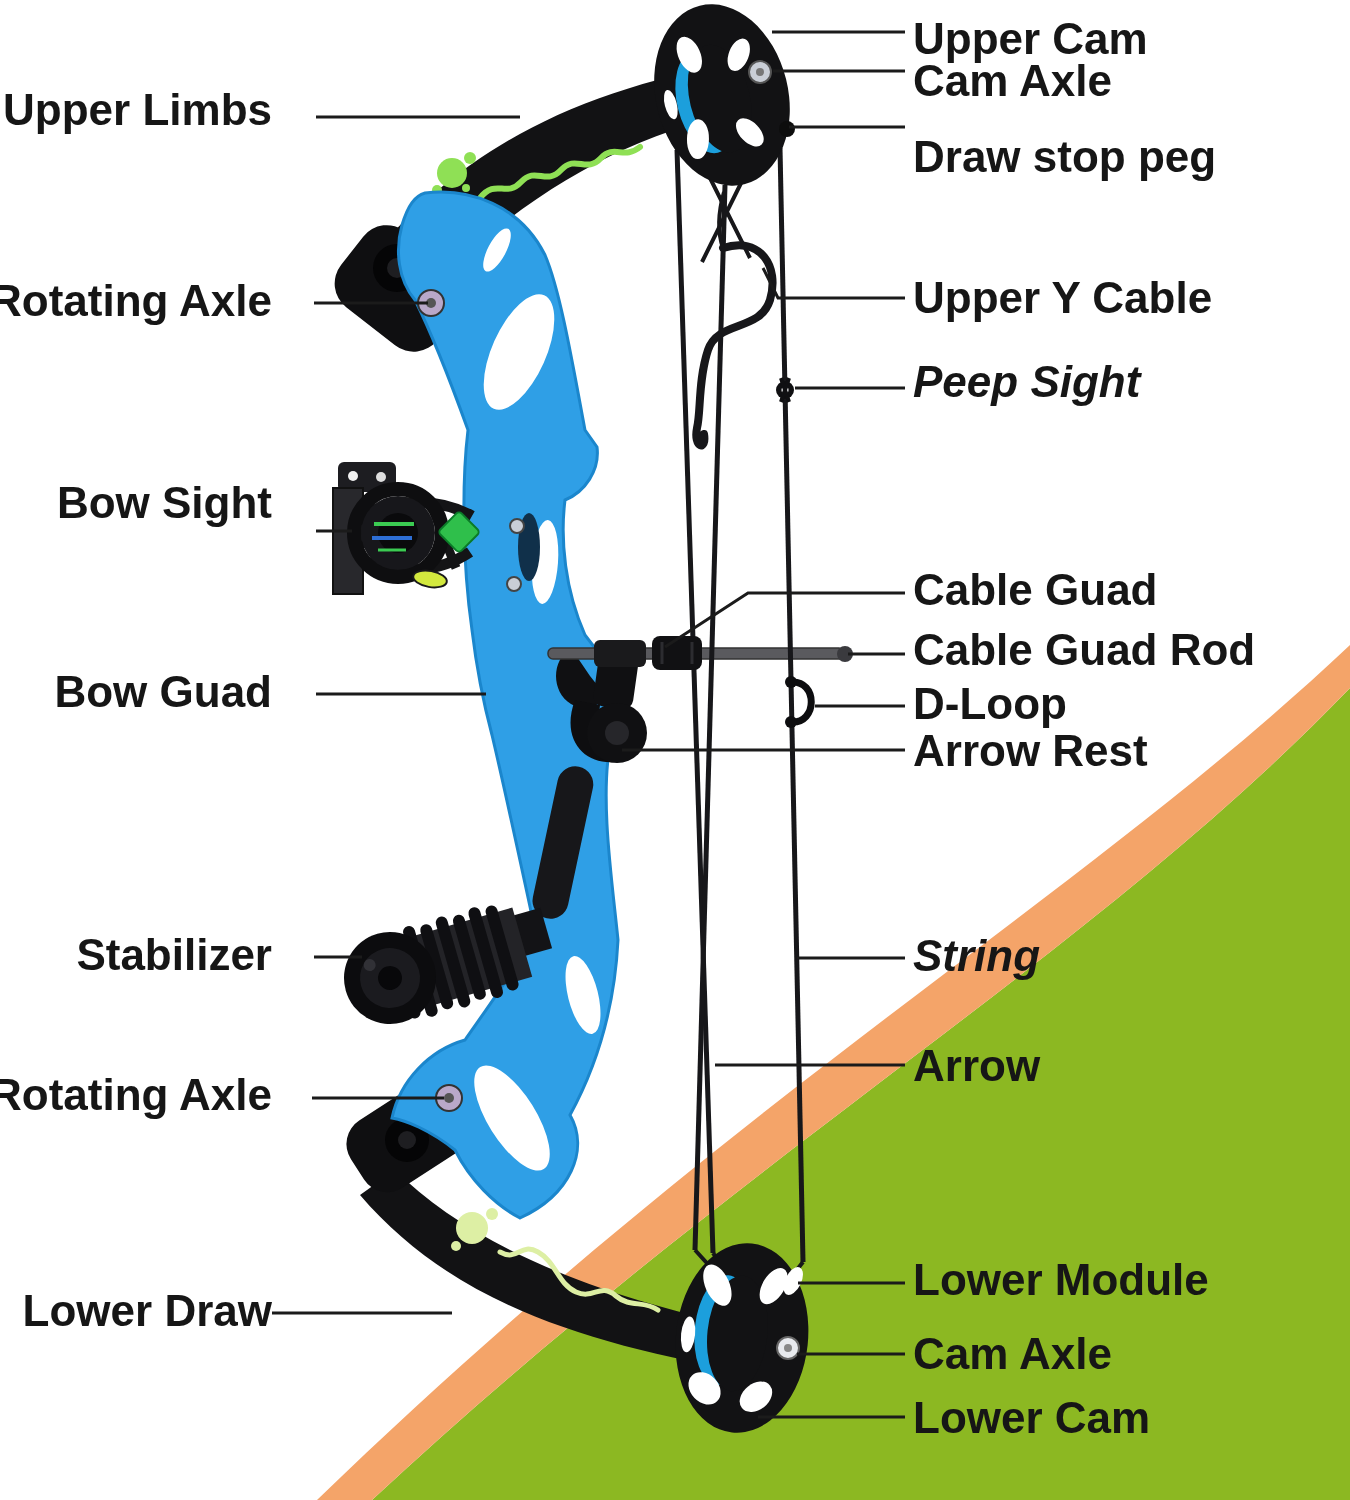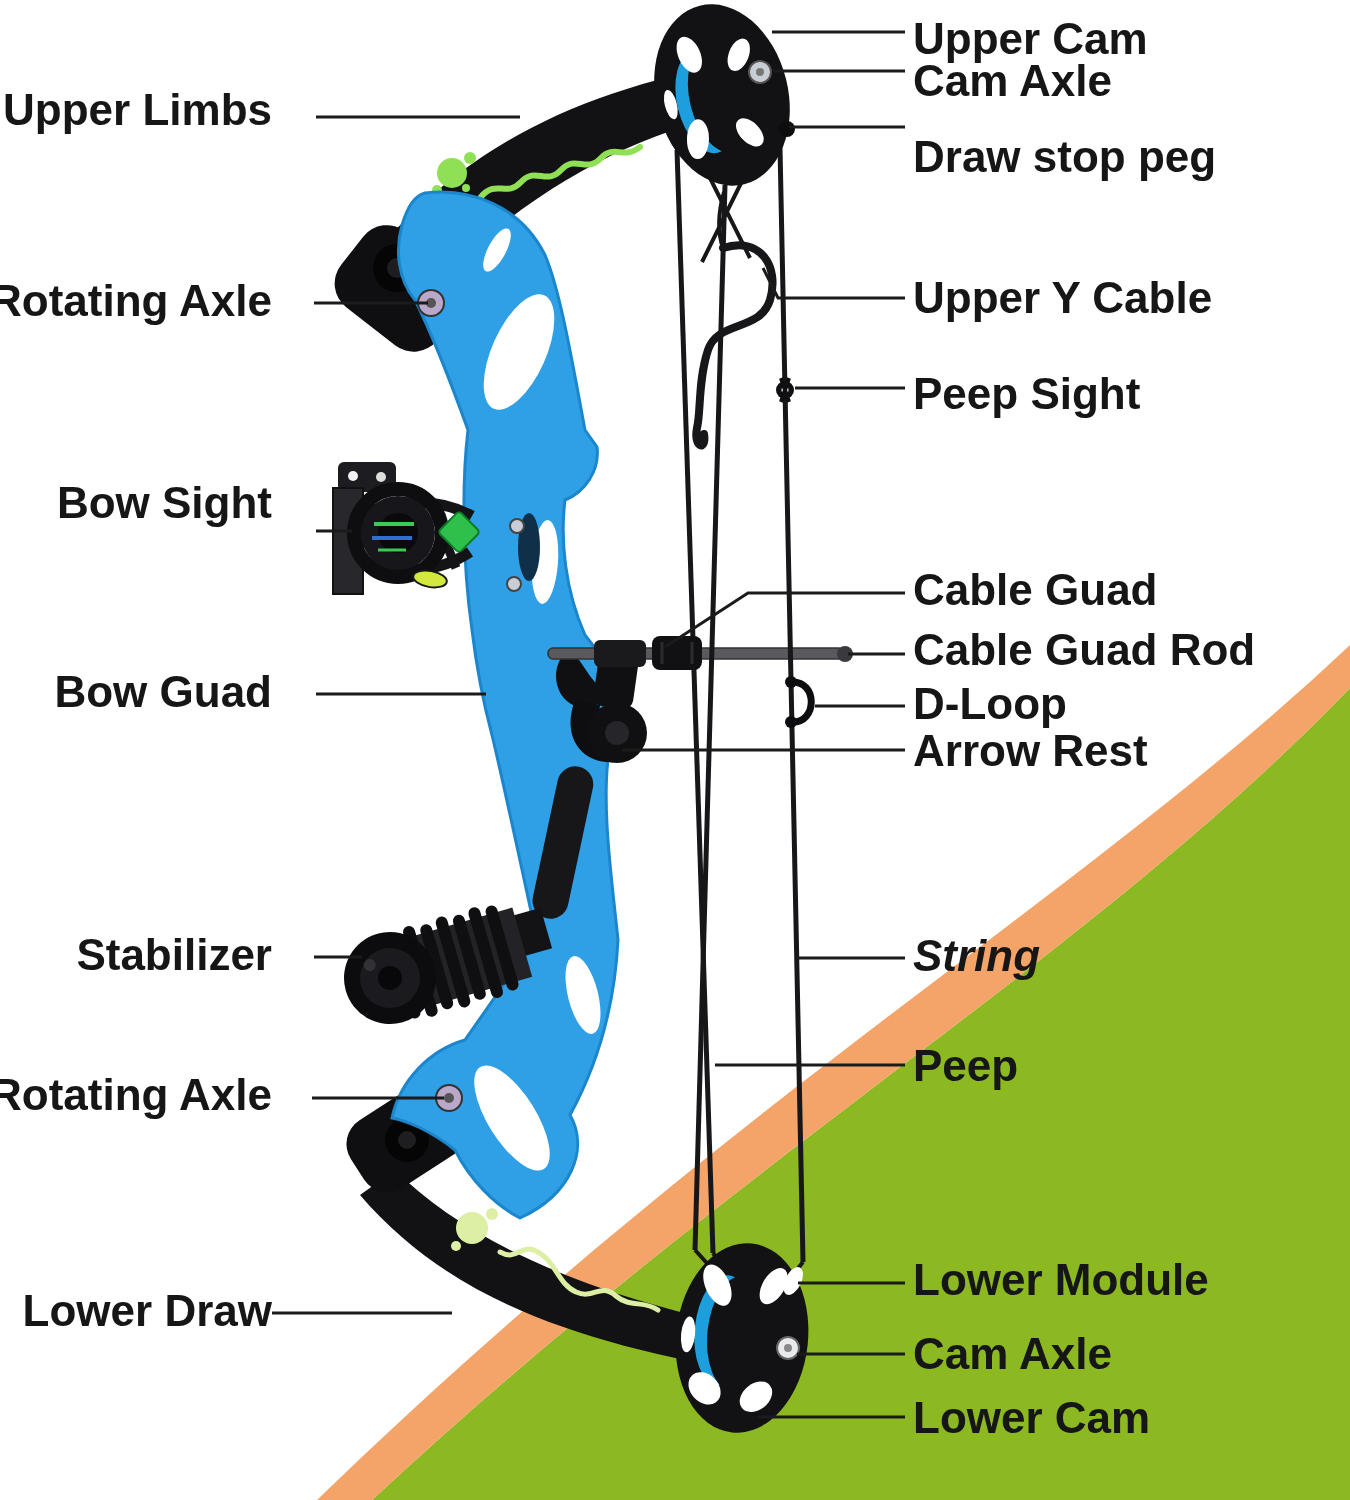--- a/index.html
+++ b/index.html
@@ -245,24 +245,24 @@
       <div class="label left" style="top: 666px;">Bow Guad</div>
       <div class="label left" style="top: 929px;">Stabilizer</div>
       <div class="label left" style="top: 1069px;">Rotating Axle</div>
       <div class="label left" style="top: 1285px;">Lower Draw</div>
     </div>
   <div id="labels-right">
       <div class="label right" style="top: 6px; margin-top: 7px;">Upper Cam</div>
       <div class="label right" style="top: 55px;">Cam Axle</div>
       <div class="label right" style="top: 103px; margin-top: 28px;">Draw stop peg</div>
       <div class="label right" style="top: 272px;">Upper Y Cable</div>
-      <div class="label right" style="top: 368px;">Peep Sight</div>
+      <div class="label right" style="top: 356px; font-style: italic;">Peep Sight</div>
       <div class="label right" style="top: 564px;">Cable Guad</div>
       <div class="label right" style="top: 624px;">Cable Guad Rod</div>
       <div class="label right" style="top: 678px;">D-Loop</div>
       <div class="label right" style="top: 725px; text-align: center;">Arrow Rest</div>
       <div class="label right" style="top: 930px; font-style: italic;">String</div>
-      <div class="label right" style="top: 1040px;">Peep</div>
+      <div class="label right" style="top: 1040px;">Arrow</div>
       <div class="label right" style="top: 1254px; text-align: center;">Lower Module</div>
       <div class="label right" style="top: 1328px;">Cam Axle</div>
       <div class="label right" style="top: 1392px;">Lower Cam</div>
     </div>
 </div>
 
 </body></html>

